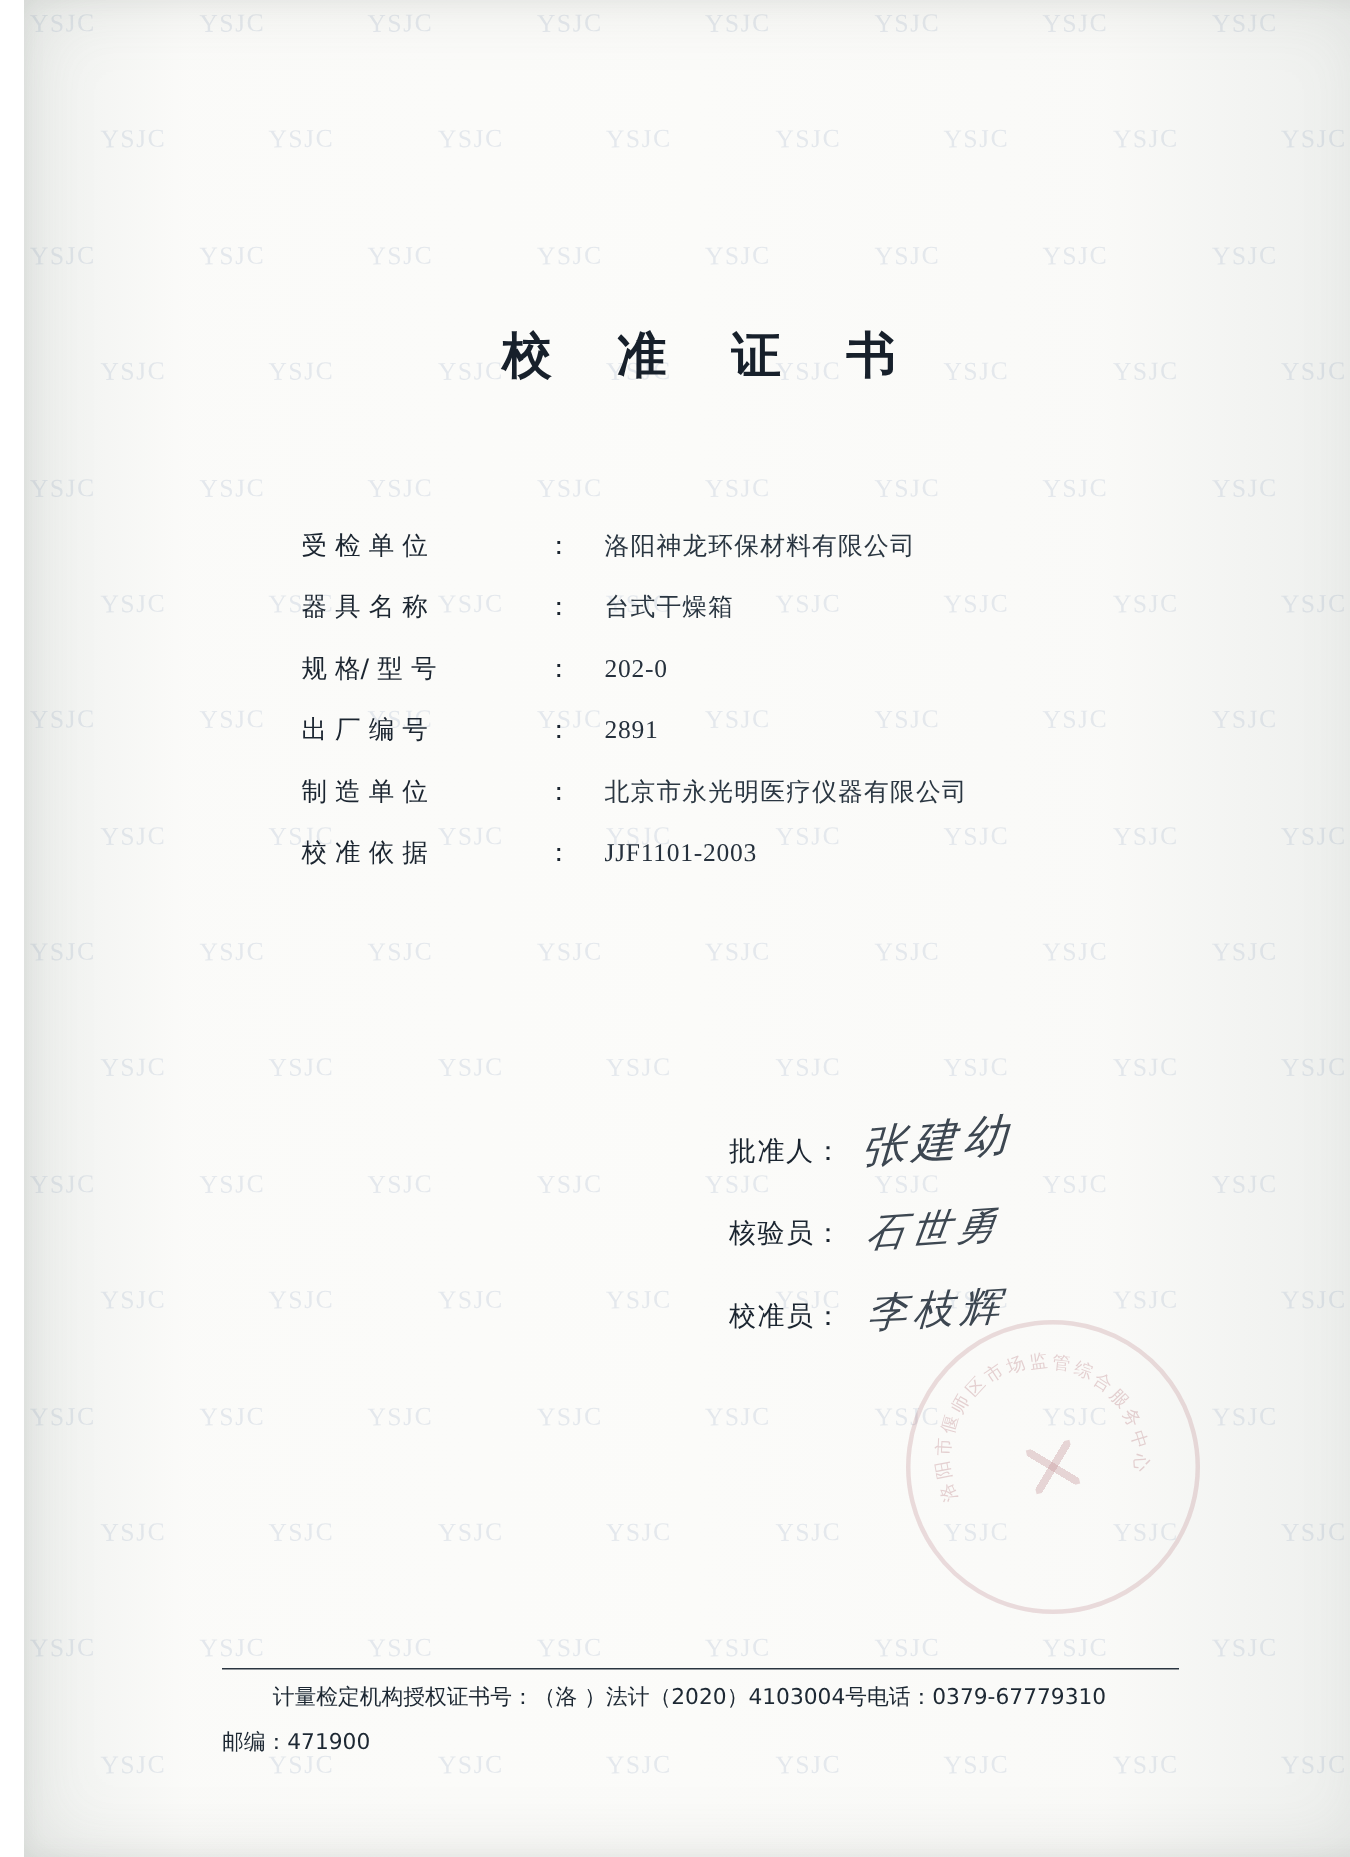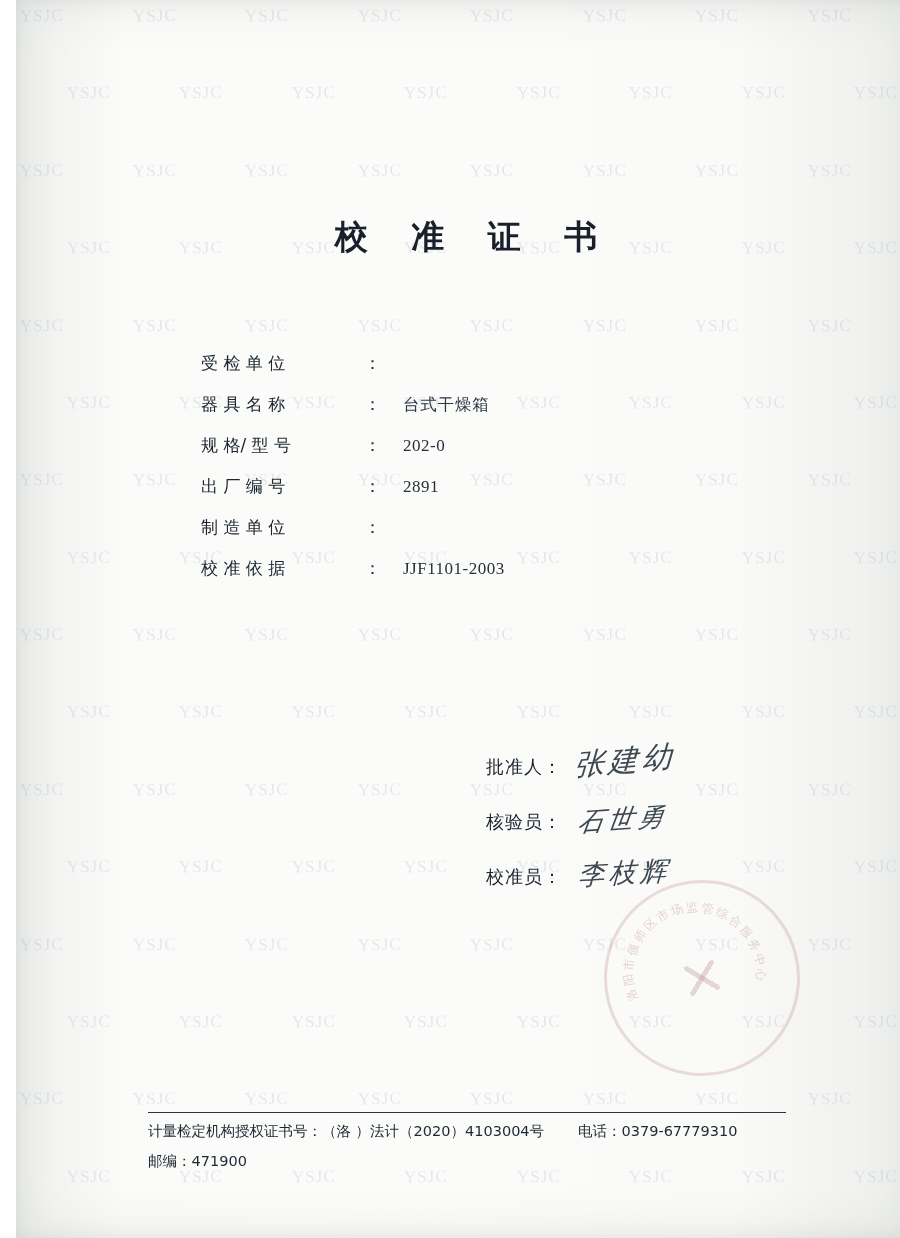--- a/index.html
+++ b/index.html
@@ -260,20 +260,21 @@
     font-size: 14.5px;
     color: #1d2833;
   }
   .footer-row {
     display: flex;
     height: 30px;
     align-items: baseline;
   }
   .footer-left {
     width: 430px;
+    text-align: right;
   }
   .footer-row.second .footer-left {
     padding-left: 36px;
     width: 394px;
   }
   .footer-right {
     flex: 1;
   }
 </style>
 </head>
@@ -416,20 +417,21 @@
   <div class="content">
 
     <div class="doc-title">校 准 证 书</div>
 
     <div class="fields" id="fields">
         <div class="field-row">
           <div class="field-label">
             <span>受 检 单 位</span>
             <span class="colon">：</span>
           </div>
+          <div class="field-value cjk">洛阳神龙环保材料有限公司</div>
         </div>
         <div class="field-row">
           <div class="field-label">
             <span>器 具 名 称</span>
             <span class="colon">：</span>
           </div>
           <div class="field-value cjk">台式干燥箱</div>
         </div>
         <div class="field-row">
           <div class="field-label">
@@ -443,20 +445,21 @@
             <span>出 厂 编 号</span>
             <span class="colon">：</span>
           </div>
           <div class="field-value">2891</div>
         </div>
         <div class="field-row">
           <div class="field-label">
             <span>制 造 单 位</span>
             <span class="colon">：</span>
           </div>
+          <div class="field-value cjk">北京市永光明医疗仪器有限公司</div>
         </div>
         <div class="field-row">
           <div class="field-label">
             <span>校 准 依 据</span>
             <span class="colon">：</span>
           </div>
           <div class="field-value">JJF1101-2003</div>
         </div>
       </div>
 

